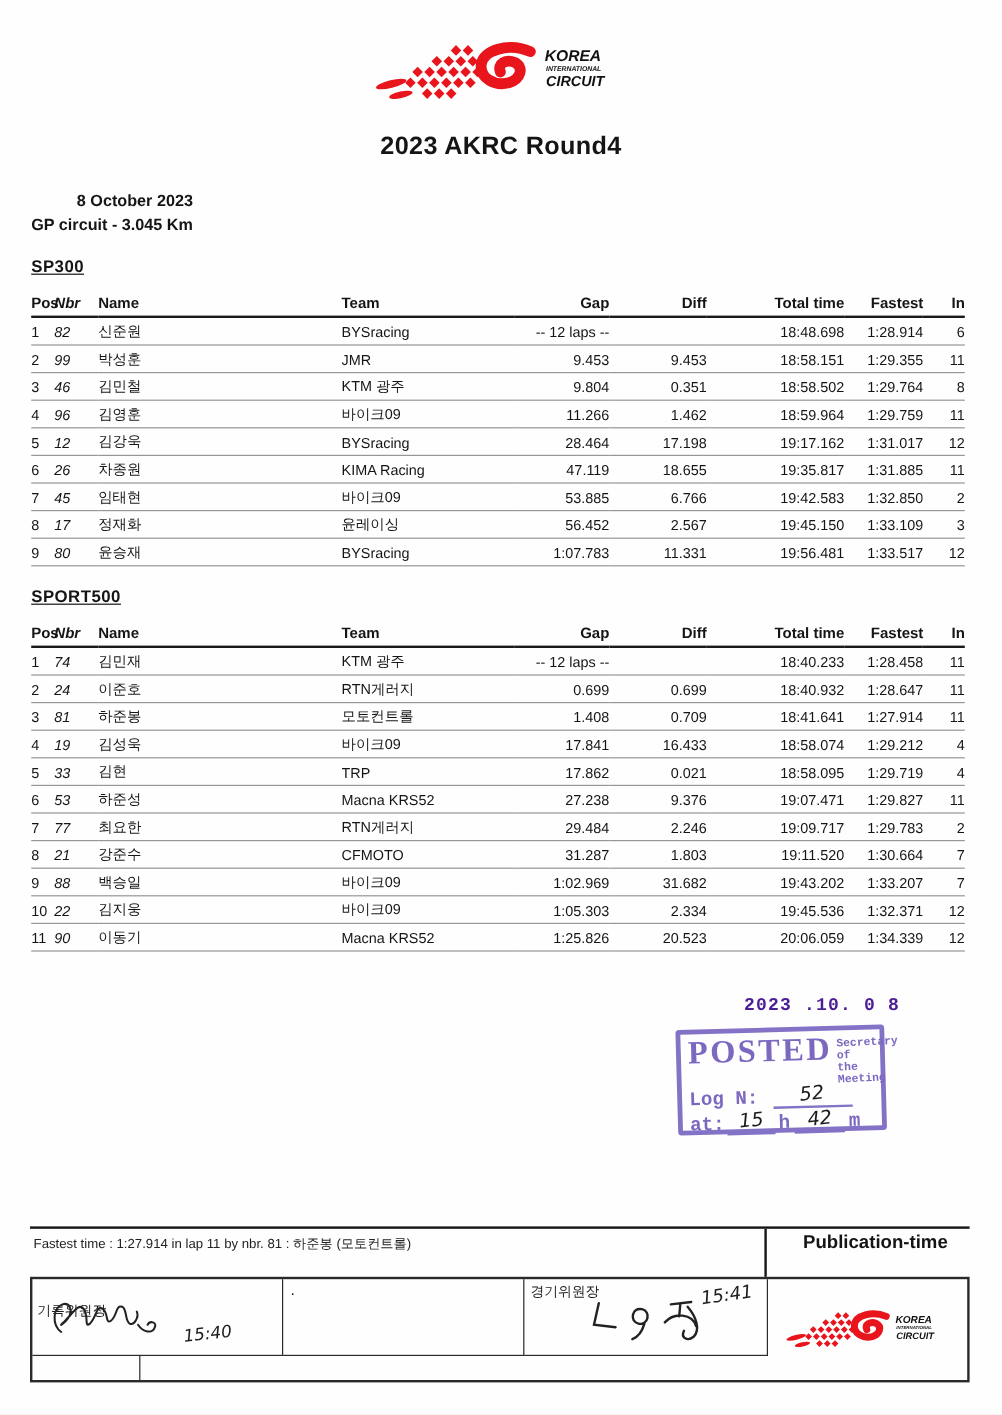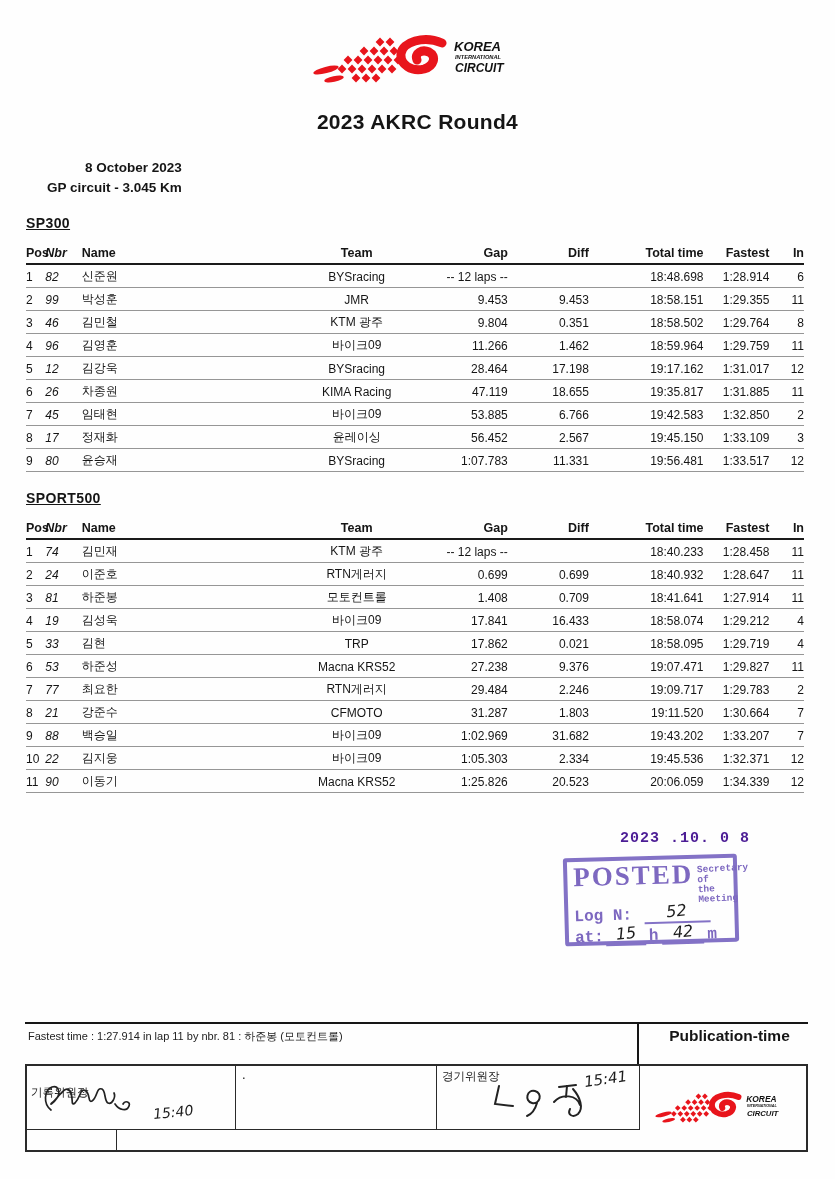--- a/index.html
+++ b/index.html
@@ -8,33 +8,33 @@
     position:relative; width:835px; height:1179px; margin:0 auto;
     background:#fefefe; color:#151515;
     font-family:"Liberation Sans", sans-serif; overflow:hidden;
   }
   
   .top-logo { display:flex; justify-content:center; padding-top:34px; }
   .doc-title { text-align:center; font-size:21px; font-weight:bold; margin-top:24px; letter-spacing:.3px; }
   .info-band { display:flex; justify-content:space-between; margin:22px 28px 0 26px; }
   .info-left .l1 { font-size:15px; font-weight:bold; letter-spacing:.3px; }
   .info-left .l2 { font-size:14px; font-weight:bold; margin-top:7px; }
-  .info-right { text-align:right; font-weight:bold; font-size:13.5px; line-height:20px; margin-top:2px;margin-left:21px; }
+  .info-right { text-align:right; font-weight:bold; font-size:13.5px; line-height:20px; margin-top:2px; }
   
   .section { margin:0 26px; }
   .section-heading { display:inline-block; font-size:14px; font-weight:bold; text-decoration:underline; letter-spacing:.4px; }
   .sec1 { margin-top:16px; }
   .sec2 { margin-top:17px; }
   table.results { border-collapse:collapse; table-layout:fixed; width:778px; margin-top:12px; font-size:12px; }
   table.results th { font-size:12.5px; font-weight:bold; border-bottom:2px solid #1a1a1a; padding:2px 0 3px 0; white-space:nowrap; }
   table.results td { padding:3px 0 2px 0; border-bottom:1.5px solid #969696; white-space:nowrap; overflow:hidden; height:15px; }
   .c-pos  { width:19px;  text-align:left;  padding-left:2px; }
   .c-nbr  { width:36px;  text-align:left;  padding-left:9px;font-style:italic; }
   .c-name { width:200px; text-align:left; }
-  .c-team { width:142px; text-align:center; }
+  .c-team { width:142px; text-align:left; }
   .c-gap  { width:78px;  text-align:right; }
   .c-diff { width:80px;  text-align:right; }
   .c-tot  { width:113px; text-align:right; }
   .c-fast { width:65px;  text-align:right; }
   .c-in   { width:34px;  text-align:right; padding-right:3px; }
   th.c-pos, th.c-nbr { padding-left:0; text-align:left; }
   th.c-nbr { padding-left:5px; }
   
   .stamp-area { position:absolute; top:830px; left:560px; width:190px; }
   .stamp-date {

